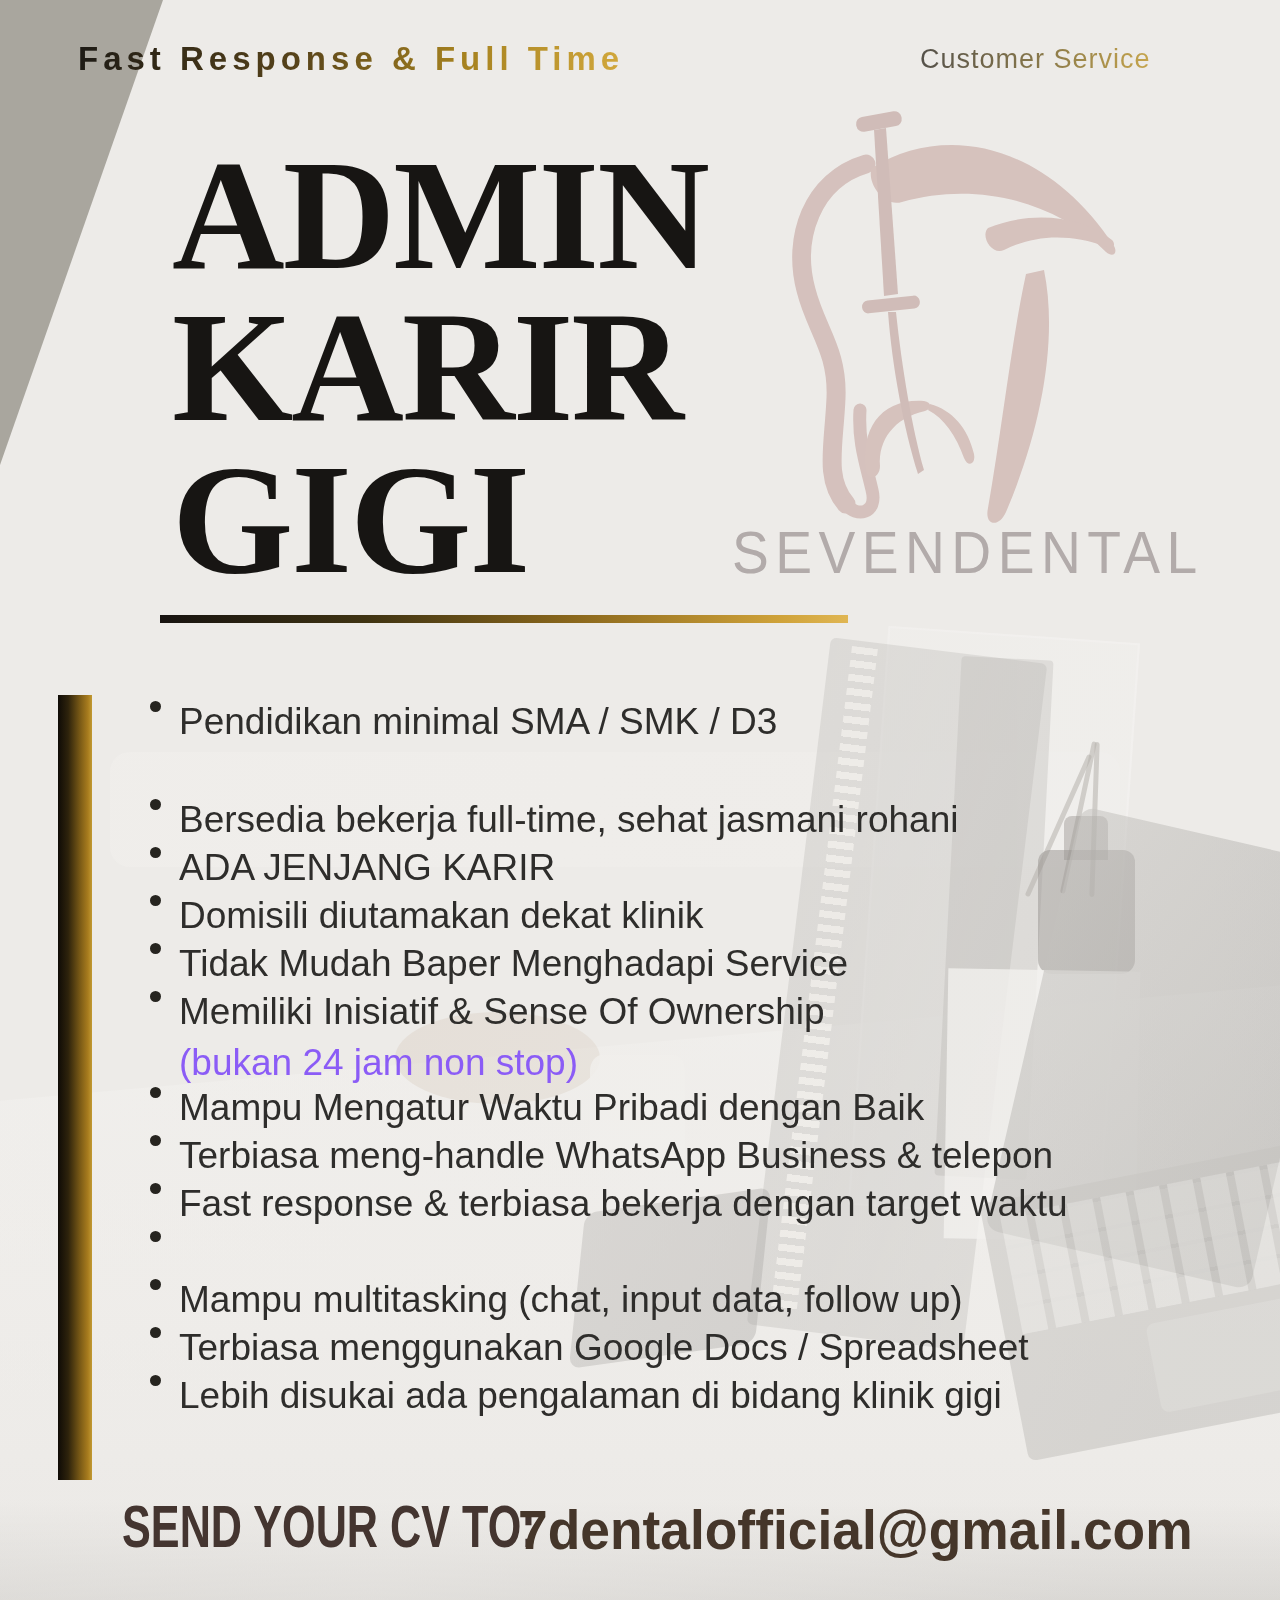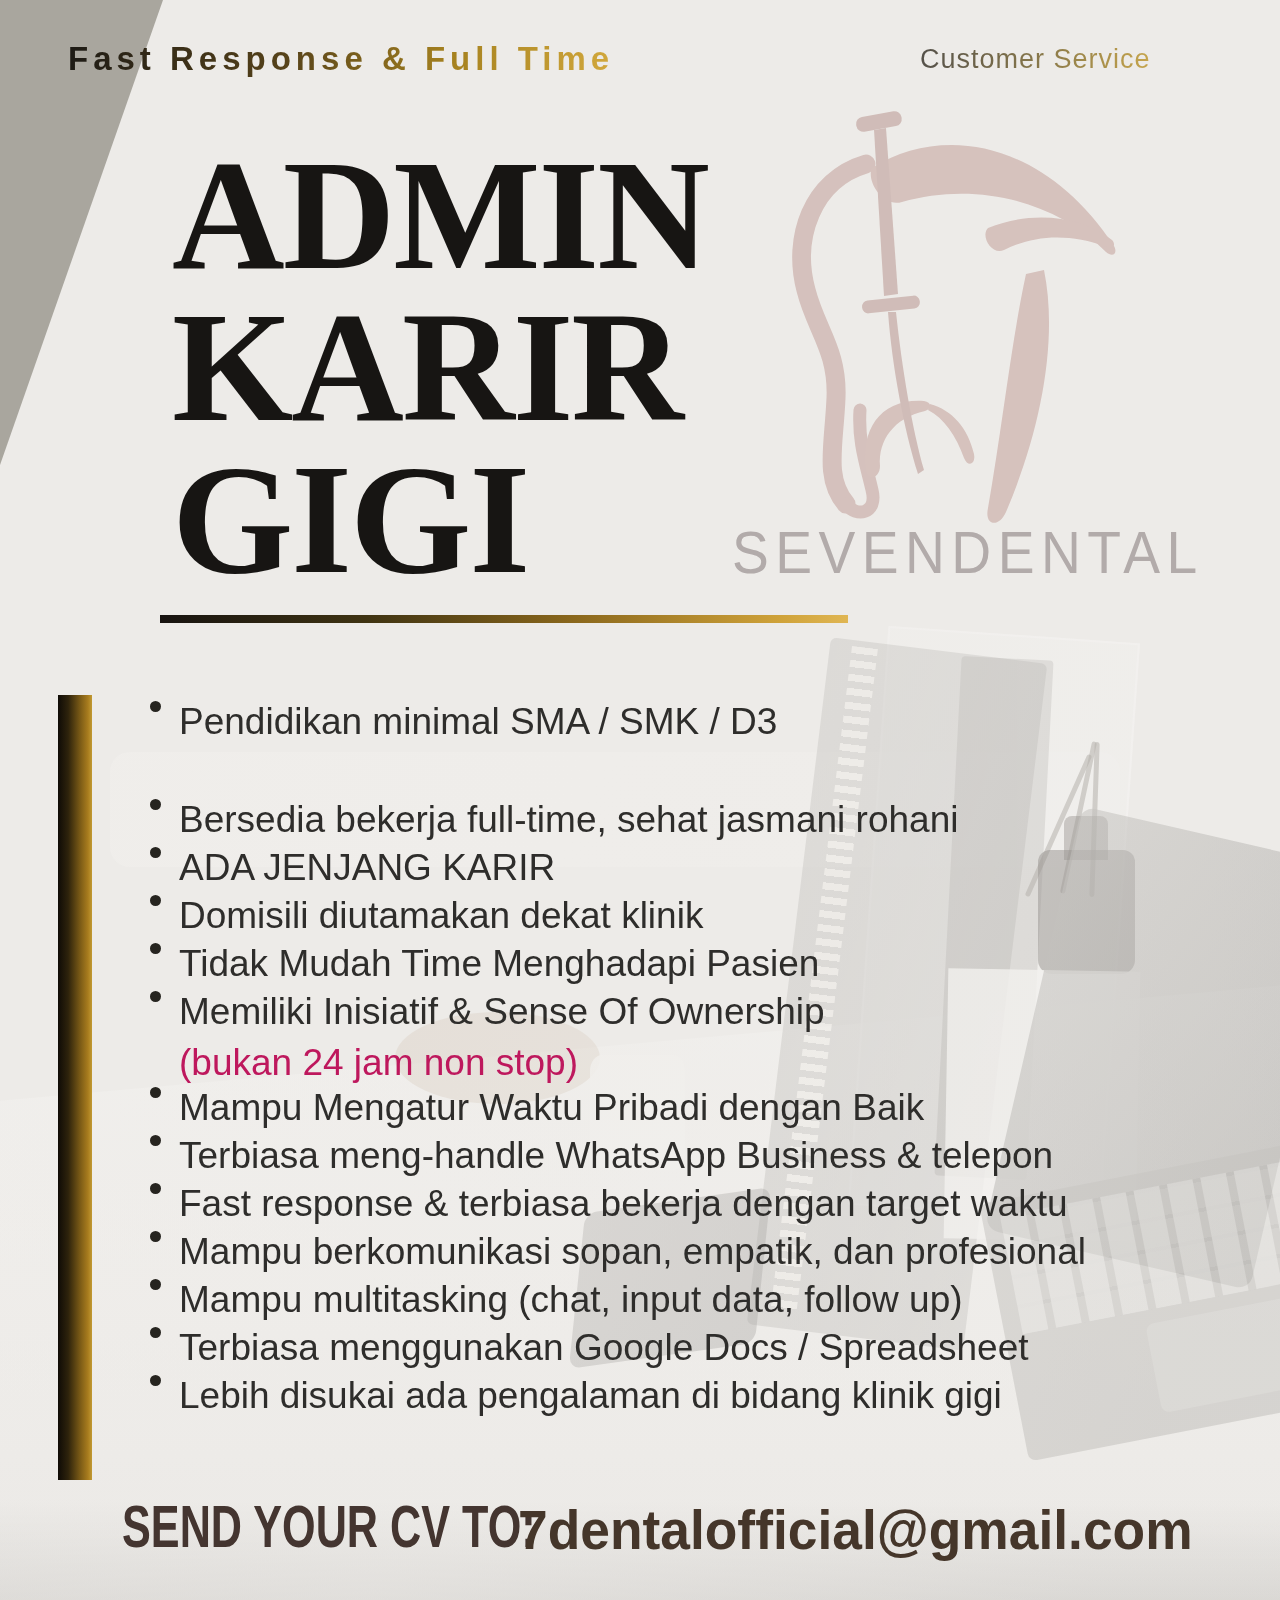--- a/index.html
+++ b/index.html
@@ -45,21 +45,21 @@
       repeating-linear-gradient(180deg,rgba(122,120,116,.4) 0 4px,rgba(0,0,0,0) 4px 30px);}
   .ph-deck .trackpad{position:absolute;left:140px;top:150px;width:170px;height:90px;background:#c6c4c0;opacity:.8;border-radius:8px;}
   .ph-bottom{left:0;top:1500px;width:1280px;height:100px;
     background:linear-gradient(180deg,rgba(198,196,192,0),rgba(186,184,180,.5));}
   .wash{position:absolute;inset:0;
     background:linear-gradient(115deg,rgba(237,235,232,.30) 15%,rgba(237,235,232,.55) 55%,rgba(237,235,232,.30) 90%);}
   
   .corner{position:absolute;left:0;top:0;width:163px;height:465px;background:#a9a69e;
     clip-path:polygon(0 0,100% 0,0 100%);}
   
-  .tagline{position:absolute;left:68px;top:40px;font-size:33px;font-weight:bold;letter-spacing:5px;
+  .tagline{position:absolute;left:78px;top:40px;font-size:33px;font-weight:bold;letter-spacing:5px;
     white-space:nowrap;background:linear-gradient(90deg,#1d1a15 0%,#57431a 40%,#a5811f 70%,#d2a83c 100%);
     -webkit-background-clip:text;background-clip:text;color:transparent;-webkit-text-fill-color:transparent;}
   .role{position:absolute;left:920px;top:44px;font-size:27px;letter-spacing:1px;white-space:nowrap;
     background:linear-gradient(90deg,#55514a 0%,#8b7a4a 55%,#c6a54c 100%);
     -webkit-background-clip:text;background-clip:text;color:transparent;-webkit-text-fill-color:transparent;}
   
   .title{position:absolute;left:160px;top:128px;margin:12px;font-size:156px;line-height:152px;
     font-weight:bold;color:#171513;letter-spacing:-2px;font-family:Liberation Serif, serif;}
   .divider{position:absolute;left:160px;top:615px;width:688px;height:8px;
     background:linear-gradient(90deg,#171310,#3f3312 30%,#8a671c 60%,#cfa239 90%,#e0b653);}
@@ -68,21 +68,21 @@
   .brand{position:absolute;left:732px;top:518px;font-size:60px;letter-spacing:7px;color:#b2abaa;
     font-weight:normal;white-space:nowrap;transform:scaleX(.92);transform-origin:left top;}
   
   .goldbar{position:absolute;left:58px;top:695px;width:34px;height:785px;
     background:linear-gradient(90deg,#0f0b06,#2e230c 30%,#7a5a16 65%,#a87c1e 88%,#c29a33);}
   .reqs{position:absolute;left:150px;top:701px;margin:0;padding:0;list-style:none;}
   .reqs li{margin:0;padding:0;}
   .row{display:flex;align-items:flex-start;height:48px;}
   .dot{width:11px;height:11px;border-radius:50%;background:#26241f;margin-right:18px;flex:none;}
   .txt{font-size:37px;color:#2e2d2b;white-space:nowrap;letter-spacing:0;}
-  .cont{padding-left:29px;font-size:37px;color:#be185d;height:48px;line-height:48px;white-space:nowrap;}
+  .cont{padding-left:29px;font-size:37px;color:#8b5cf6;height:48px;line-height:48px;white-space:nowrap;}
   .gap-after{margin-bottom:50px !important;}
   
   .cta{position:absolute;left:122px;top:1492px;font-size:60px;font-weight:bold;color:#443530;
     white-space:nowrap;transform:scaleX(.72);transform-origin:left top;letter-spacing:0;}
   .email{position:absolute;left:518px;top:1498px;font-size:55px;font-weight:bold;color:#45362a;
     white-space:nowrap;transform:scaleX(.97);transform-origin:left top;}
 </style>
 </head>
 <body>
 
@@ -169,21 +169,21 @@
     </li>
     <li>
       <div class="row">
           <span class="dot"></span>
       <span class="txt">Domisili diutamakan dekat klinik</span>
         </div>
     </li>
     <li>
       <div class="row">
           <span class="dot"></span>
-      <span class="txt">Tidak Mudah Time Menghadapi Pasien</span>
+      <span class="txt">Tidak Mudah Baper Menghadapi Service</span>
         </div>
     </li>
     <li>
       <div class="row">
           <span class="dot"></span>
       <span class="txt">Memiliki Inisiatif &amp; Sense Of Ownership</span>
         </div>
     </li>
     <li>
       <div class="cont">(bukan 24 jam non stop)</div>
@@ -202,21 +202,20 @@
     </li>
     <li>
       <div class="row">
           <span class="dot"></span>
       <span class="txt">Fast response &amp; terbiasa bekerja dengan target waktu</span>
         </div>
     </li>
     <li>
       <div class="row">
           <span class="dot"></span>
-      <span class="txt">Mampu berkomunikasi sopan, empatik, dan profesional</span>
         </div>
     </li>
     <li>
       <div class="row">
           <span class="dot"></span>
       <span class="txt">Mampu multitasking (chat, input data, follow up)</span>
         </div>
     </li>
     <li>
       <div class="row">

